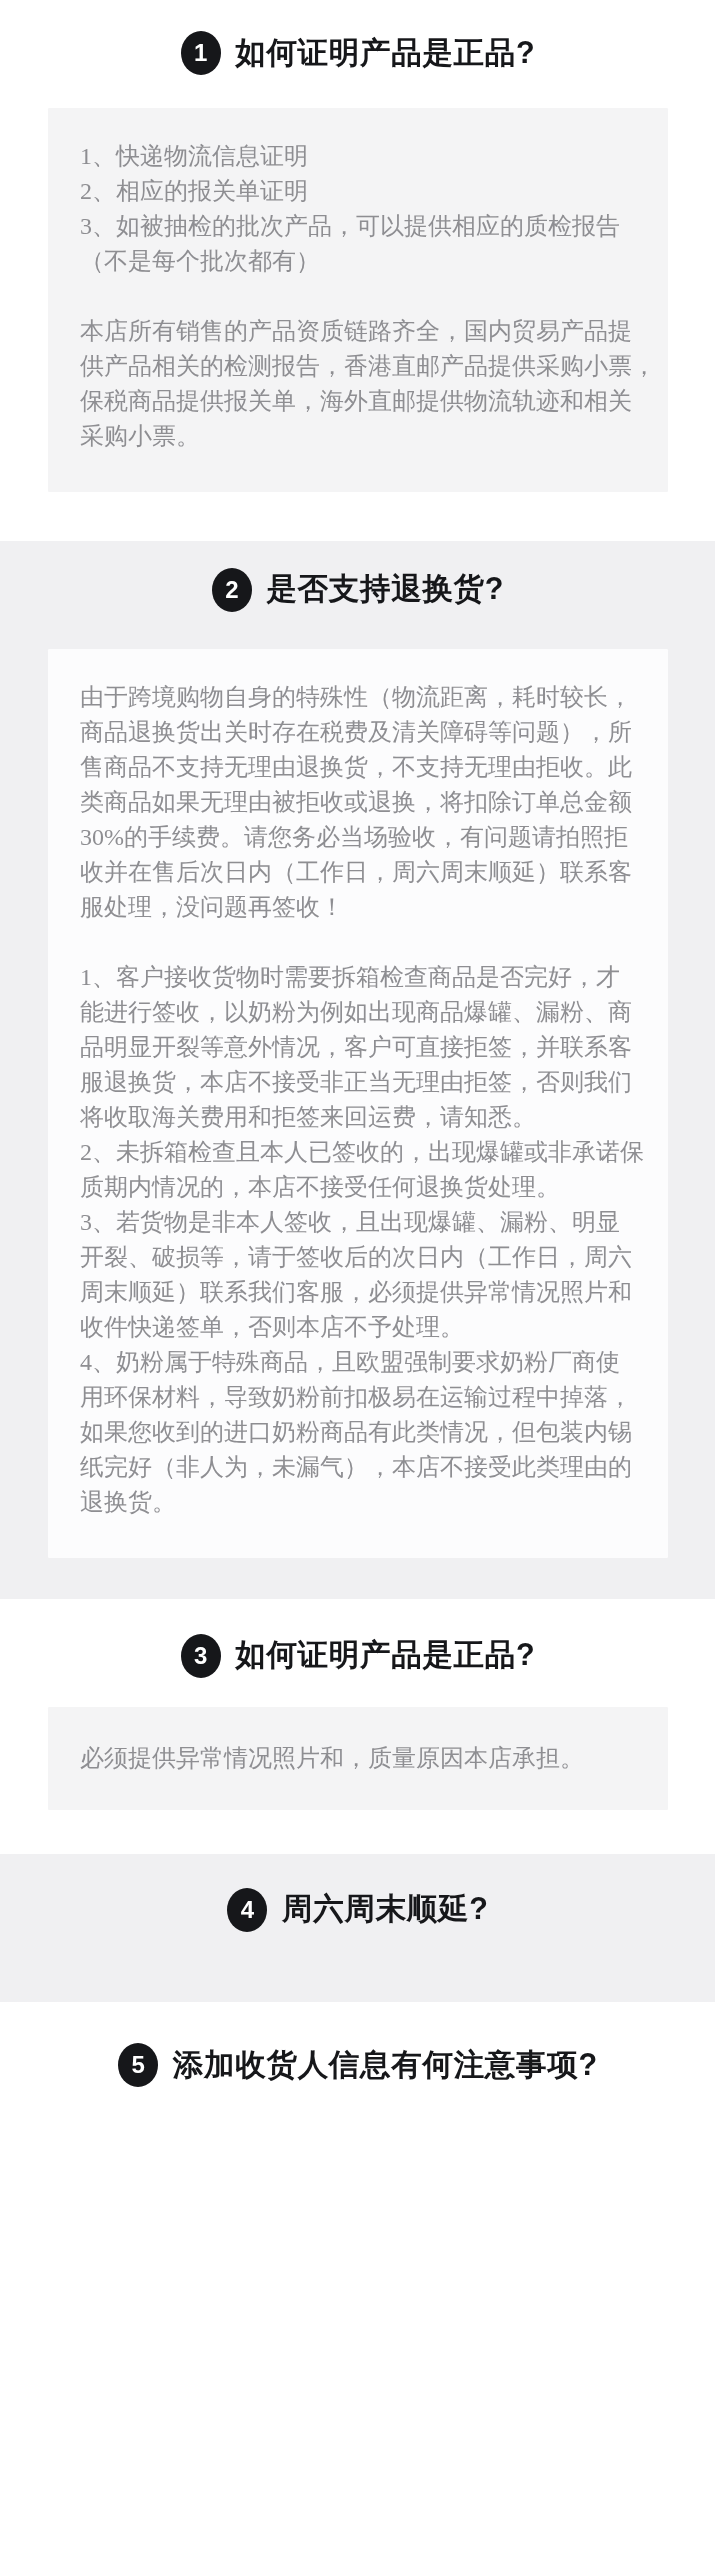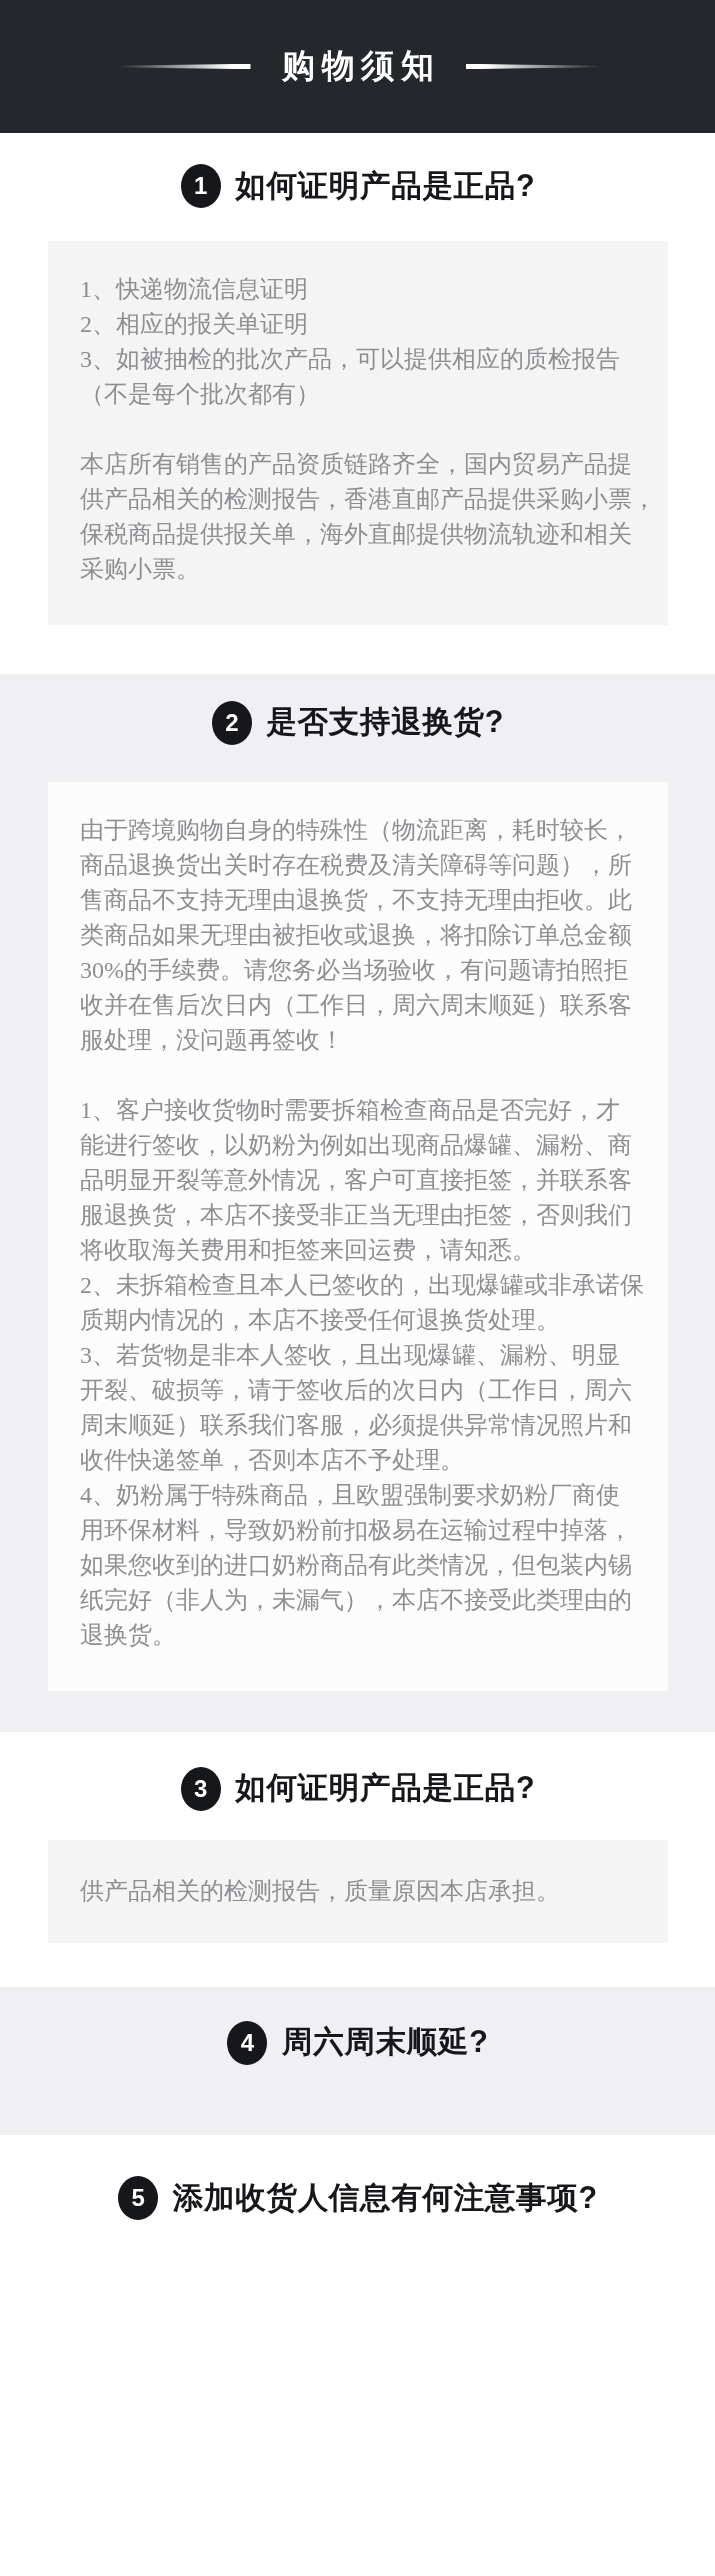--- a/index.html
+++ b/index.html
@@ -75,25 +75,20 @@
   .sec:nth-of-type(4) .sec-box{padding:34px 32px;}
   .sec:nth-of-type(5){padding:41px 0 35px;}
   .sec:nth-of-type(5) .sec-head{margin-bottom:24.5px;}
   .sec:nth-of-type(5) .sec-box{padding:33px 32px 41px;}
 </style>
 </head>
 <body>
 
 <div class="page">
 
-  <header class="header">
-    <span class="hline hline-left"></span>
-    <h1 class="header-title">购物须知</h1>
-    <span class="hline hline-right"></span>
-  </header>
 
   <main id="sections">
       <section class="sec plain">
       <div class="sec-head">
         <span class="badge">
           <span>1</span>
         </span>
         <h2 class="sec-title">如何证明产品是正品?</h2>
       </div>
       <div class="sec-box">
@@ -143,21 +138,21 @@
       </div>
     </section>
       <section class="sec plain">
       <div class="sec-head">
         <span class="badge">
           <span>3</span>
         </span>
         <h2 class="sec-title">如何证明产品是正品?</h2>
       </div>
       <div class="sec-box">
-        <p class="sec-text">供产品相关的检测报告，质量原因本店承担。</p>
+        <p class="sec-text">必须提供异常情况照片和，质量原因本店承担。</p>
       </div>
     </section>
       <section class="sec band">
       <div class="sec-head">
         <span class="badge">
           <span>4</span>
         </span>
         <h2 class="sec-title">周六周末顺延?</h2>
       </div>
     </section>

